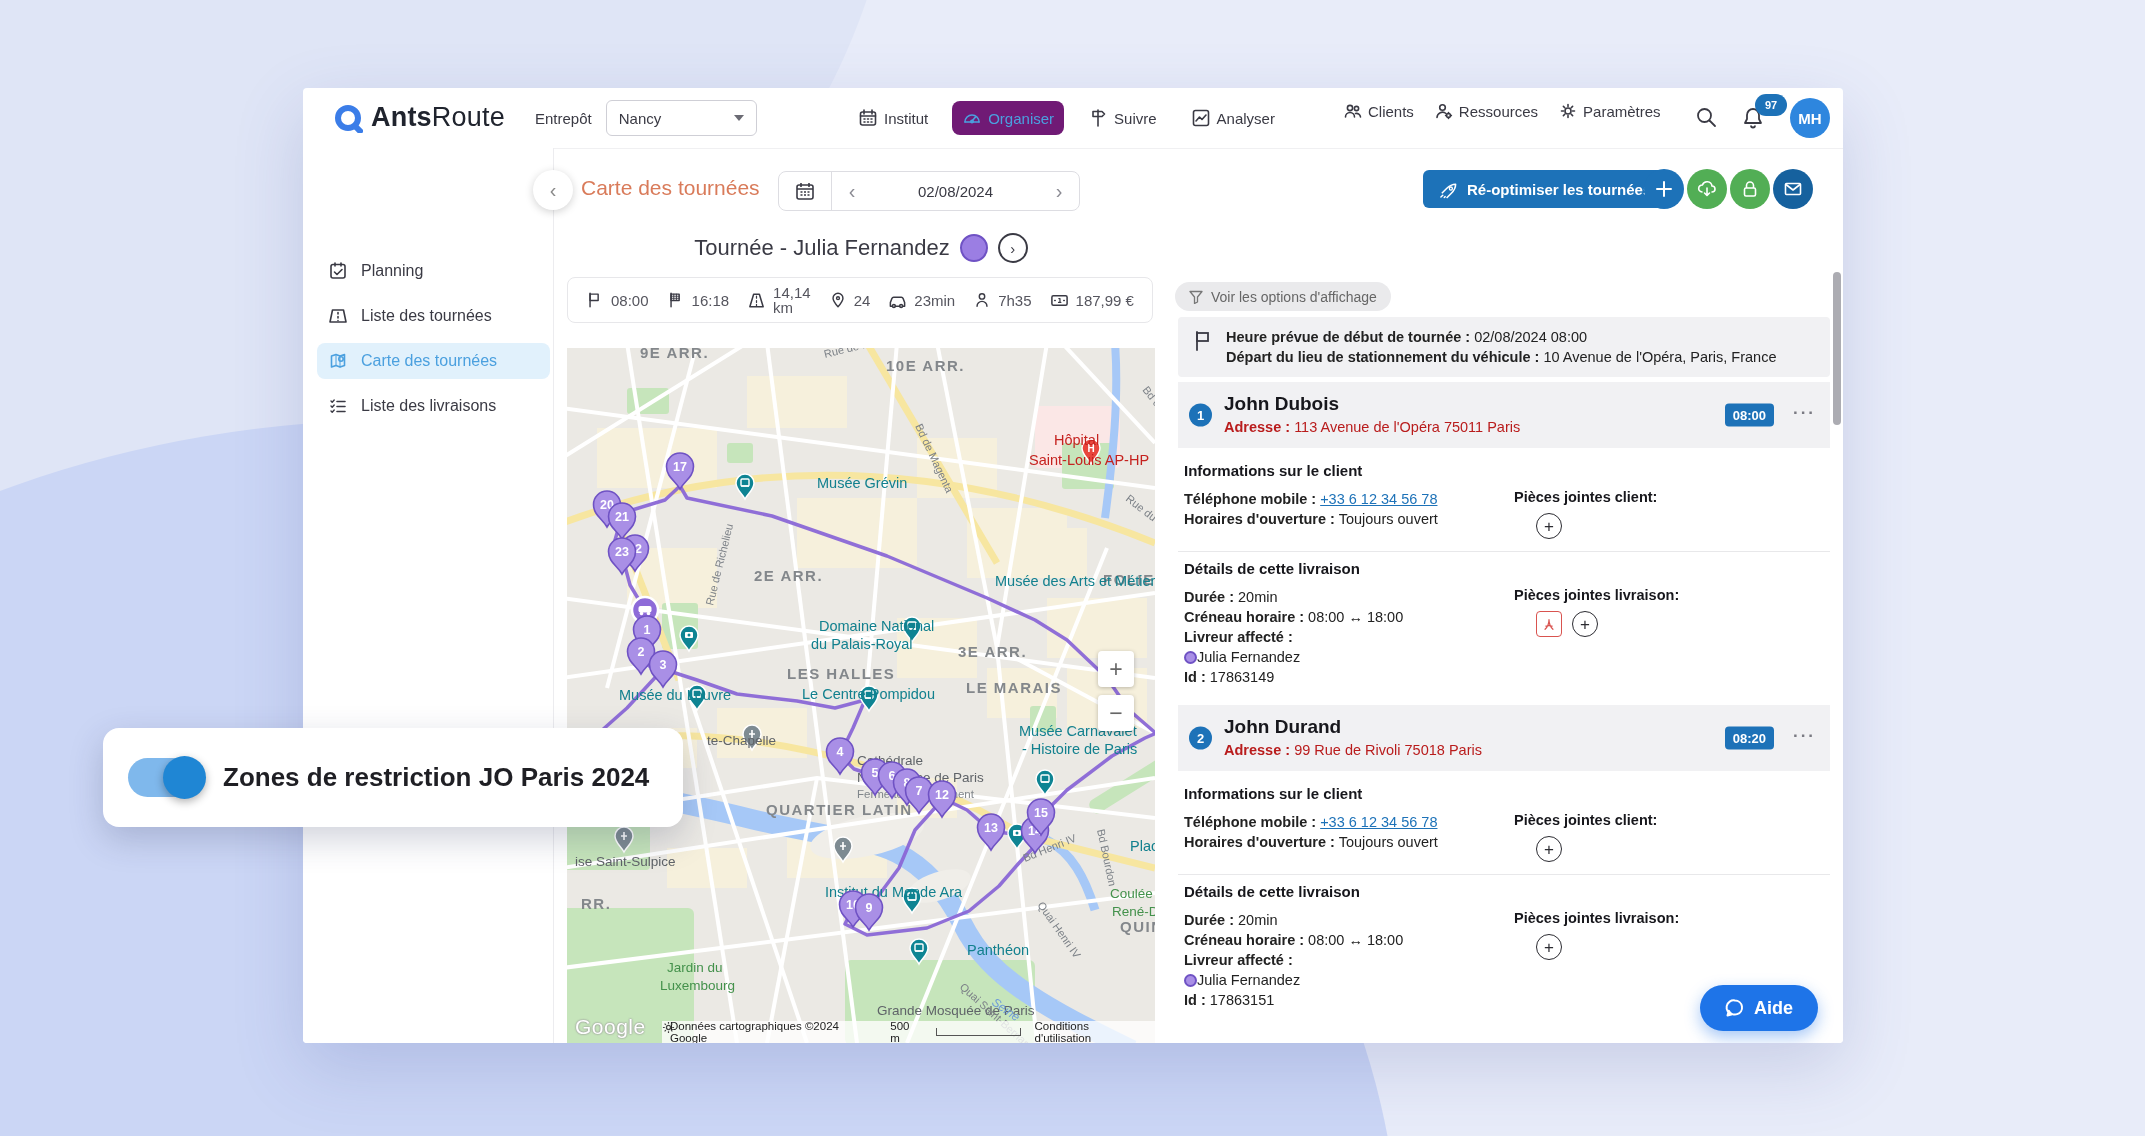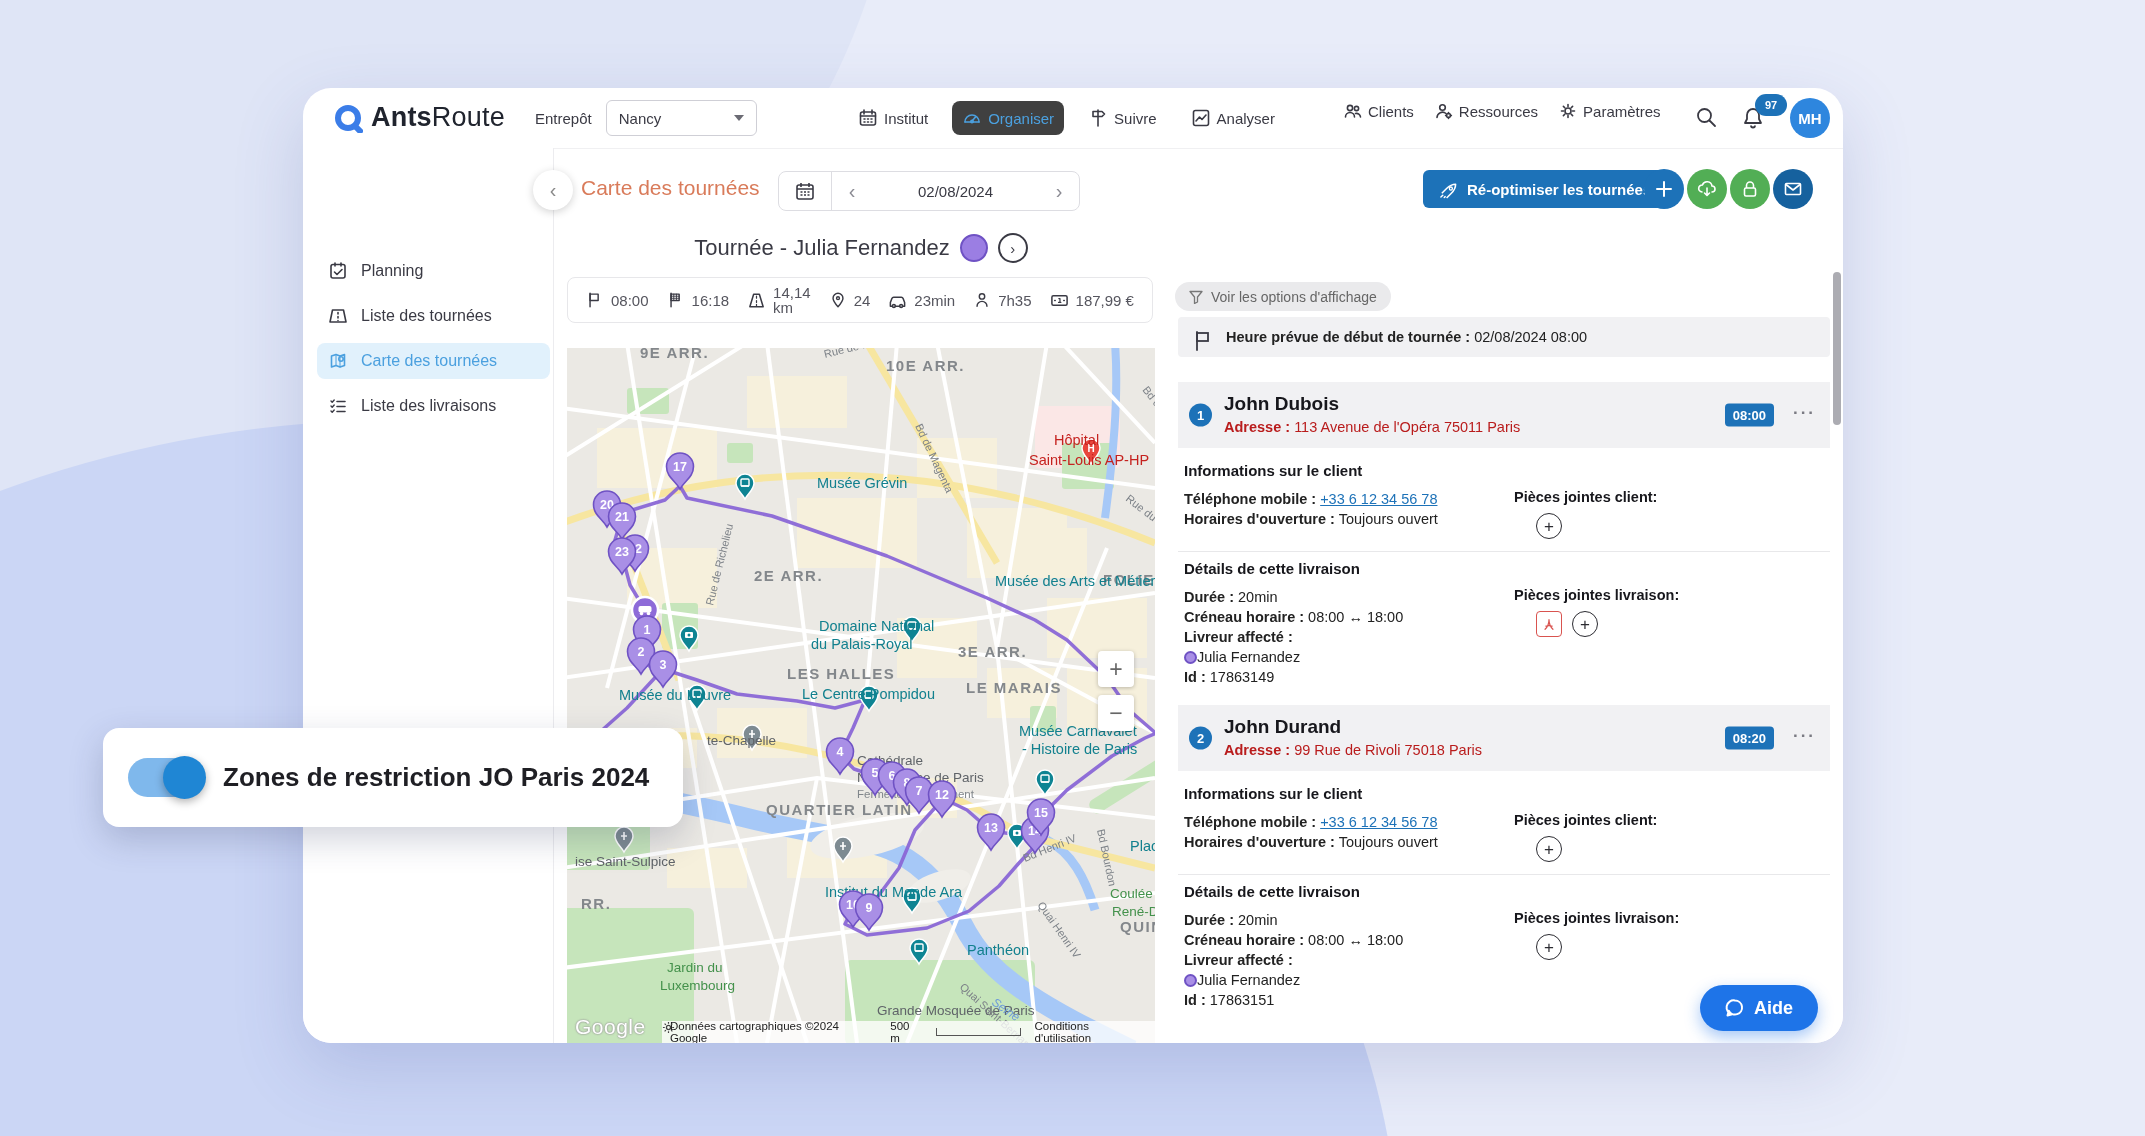--- a/index.html
+++ b/index.html
@@ -4,36 +4,36 @@
 <style>
   html,body{margin:0;padding:0;}
   body{width:2145px;height:1136px;overflow:hidden;background:#E8ECF9;position:relative;
        font-family:"Liberation Sans",sans-serif;color:#333;}
   .bg-blob{position:absolute;border-radius:50%;}
   #blob1{width:2000px;height:1700px;left:-600px;top:420px;background:#CBD6F5;}
   #blob2{width:1600px;height:1400px;left:-700px;top:-900px;background:#DFE5F6;}
 
   
   #app{position:absolute;left:303px;top:88px;width:1540px;height:955px;background:#fff;
-       border-radius:28px;box-shadow:0 24px 70px rgba(70,85,160,.20);overflow:hidden;}
+       border-radius:4px;box-shadow:0 24px 70px rgba(70,85,160,.20);overflow:hidden;}
 
   
   #navbar{position:absolute;left:0;top:0;width:100%;height:60px;border-bottom:1px solid #F0F0F2;}
   #logo{position:absolute;left:30px;top:14px;display:flex;align-items:center;gap:8px;}
   #logo .mark{width:30px;height:30px;}
   #logo .word{font-size:27px;color:#20242E;letter-spacing:.2px;}
   #logo .word b{font-weight:bold;}
   #warehouse{position:absolute;left:232px;top:0;height:60px;display:flex;align-items:center;gap:14px;}
   #warehouse .lbl{font-size:15px;color:#3A3A44;}
   #warehouse .select{width:125px;height:34px;border:1px solid #CFCFD6;border-radius:6px;display:flex;
        align-items:center;justify-content:space-between;padding:0 12px;font-size:15px;color:#3A3A44;background:#fff;}
   #warehouse .caret{width:0;height:0;border-left:5px solid transparent;border-right:5px solid transparent;border-top:6px solid #6b6b74;}
   #nav-center{position:absolute;left:545px;top:13px;display:flex;align-items:center;gap:14px;}
   .nav-item{display:flex;align-items:center;gap:6px;padding:7px 10px;border-radius:8px;font-size:15px;color:#3A3A44;cursor:pointer;}
-  .nav-item.active{background:#404040;color:#4BA0DF;}
+  .nav-item.active{background:#701a75;color:#4BA0DF;}
   .nav-item.active svg *{stroke:#4BA0DF;}
   #nav-right{position:absolute;left:1040px;top:13px;display:flex;align-items:center;gap:20px;}
   .navtool{display:flex;align-items:center;gap:5px;font-size:15px;color:#3A3A44;cursor:pointer;}
   #search-btn{position:absolute;left:1392px;top:18px;cursor:pointer;}
   #bell{position:absolute;left:1438px;top:18px;cursor:pointer;}
   #bell-badge{position:absolute;left:1452px;top:6px;min-width:24px;height:22px;background:#1D72B8;color:#fff;
        border-radius:12px;font-size:11px;font-weight:bold;display:flex;align-items:center;justify-content:center;padding:0 4px;}
   #avatar{position:absolute;left:1487px;top:10px;width:40px;height:40px;border-radius:50%;background:#2E86DE;
        color:#fff;font-weight:bold;font-size:15px;display:flex;align-items:center;justify-content:center;cursor:pointer;}
 
@@ -723,20 +723,21 @@
           <path d="M1 1.5 H13 L8.5 7 V12 L5.5 13.5 V7 Z" fill="none" stroke="#777" stroke-width="1.3" stroke-linejoin="round"></path>
         </svg>
       <span>Voir les options d'affichage</span>
     </div>
     <div id="departure-box">
       <svg class="flag ic" width="22" height="22" viewBox="0 0 22 22">
           <path d="M5 2 V20" stroke="#3A3A44" stroke-width="1.8" stroke-linecap="round"></path>
           <rect x="5" y="3" width="11" height="8" fill="none" stroke="#3A3A44" stroke-width="1.8"></rect>
         </svg>
       <div><b>Heure prévue de début de tournée :</b> <span>02/08/2024 08:00</span></div>
+      <div><b>Départ du lieu de stationnement du véhicule :</b> <span>10 Avenue de l'Opéra, Paris, France</span></div>
     </div>
     <div id="stops">
   <div class="stop-card">
     <div class="stop-header">
       <div class="stop-num">1</div>
       <div class="stop-name">John Dubois</div>
       <div class="stop-addr"><b>Adresse :</b> <span>113 Avenue de l'Opéra 75011 Paris</span></div>
       <div class="stop-time">08:00</div>
       <div class="stop-menu">···</div>
     </div>

